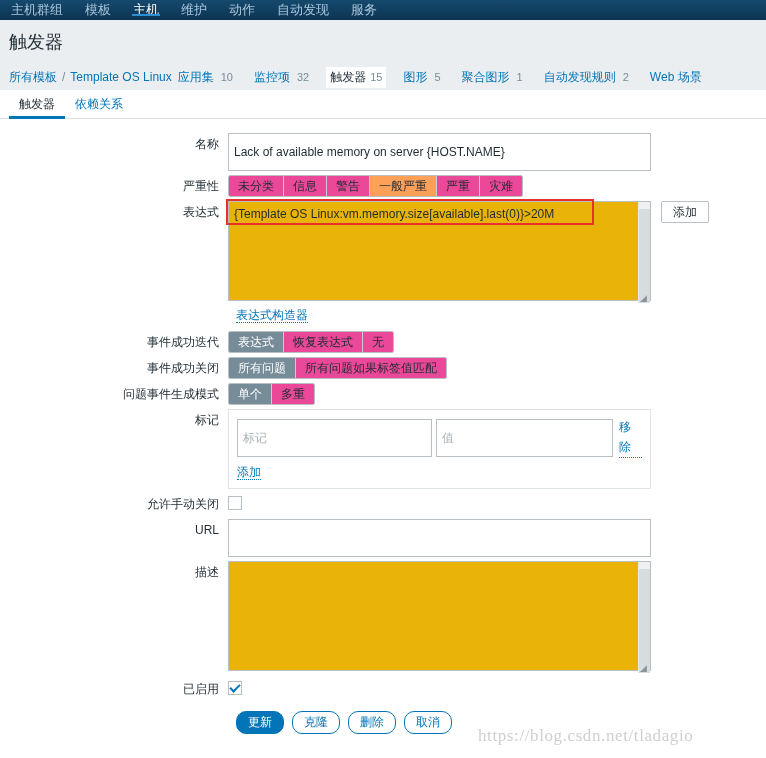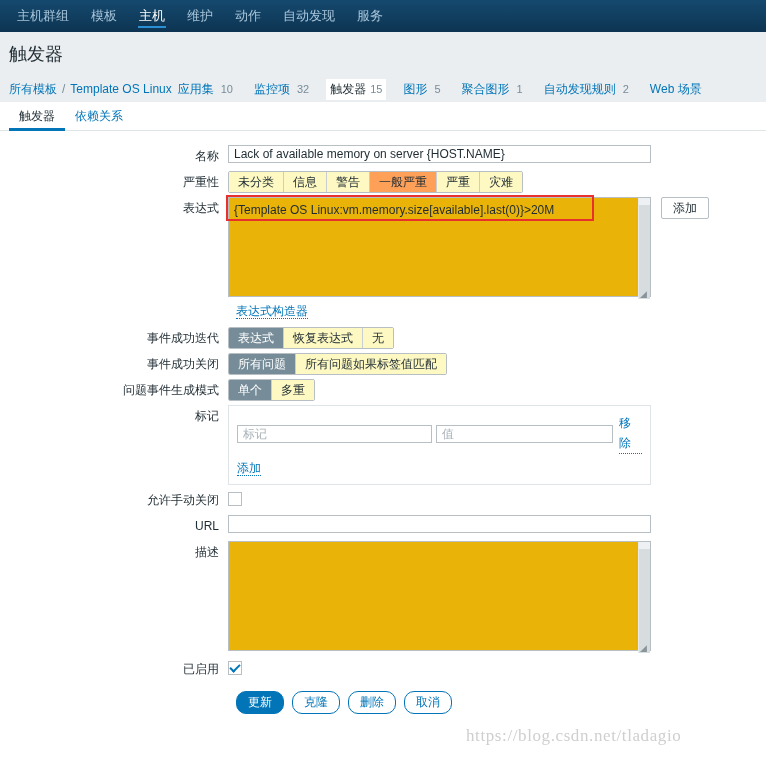--- a/index.html
+++ b/index.html
@@ -12,26 +12,25 @@
     background: #ffffff;
     font-family: "Liberation Sans", "DejaVu Sans", sans-serif;
     font-size: 12px;
     color: #1f2c33;
     overflow: hidden;
     position: relative;
   }
 
   
   .topnav {
-    height: 32px;
+    height: 20px;
     background: #0e3b5c;
     background: linear-gradient(#15496e, #0d3452);
     display: flex;
     align-items: stretch;
-    padding-left: 6px;
     box-sizing: border-box;
     text-align: right;
   }
   .topnav-item {
     color: #a8c5da;
     font-size: 13px;
     padding: 0 11px;
     display: flex;
     align-items: center;
     position: relative;
@@ -155,21 +154,21 @@
     flex-shrink: 0;
     white-space: nowrap;
   }
   .field {
     flex: 1;
     display: flex;
     align-items: flex-start;
   }
 
   input.text {
-    height: 18px;
+    height: 38px;
     border: 1px solid #b8bfc4;
     background: #ffffff;
     font-family: "Liberation Sans", sans-serif;
     font-size: 12px;
     color: #1f2c33;
     padding: 0 5px;
     box-sizing: border-box;
     outline: none;
   }
   input.text::placeholder {
@@ -185,21 +184,21 @@
     border-radius: 2px;
     overflow: hidden;
     background: #fff;
   }
   .toggle {
     padding: 0 9px;
     height: 20px;
     line-height: 20px;
     font-size: 12px;
     color: #1f2c33;
-    background: #fef9c3;
+    background: #ec4899;
     border-right: 1px solid #c9ced2;
     cursor: pointer;
     white-space: nowrap;
   }
   .toggle:last-child { border-right: none; }
   .toggle.sel-gray {
     background: #768d99;
     color: #ffffff;
   }
   .toggle.sel-orange {
@@ -374,21 +373,21 @@
     color: #0275b8;
   }
   .btn.primary {
     background: #0275b8;
     color: #ffffff;
     border-color: #0275b8;
   }
 
   .watermark {
     position: absolute;
-    left: 466px;
+    left: 478px;
     top: 726px;
     font-family: "Liberation Serif", "DejaVu Serif", serif;
     font-size: 17px;
     color: #cfcfcf;
     letter-spacing: 0.6px;
     white-space: nowrap;
     user-select: none;
   }
 </style>
 </head>

